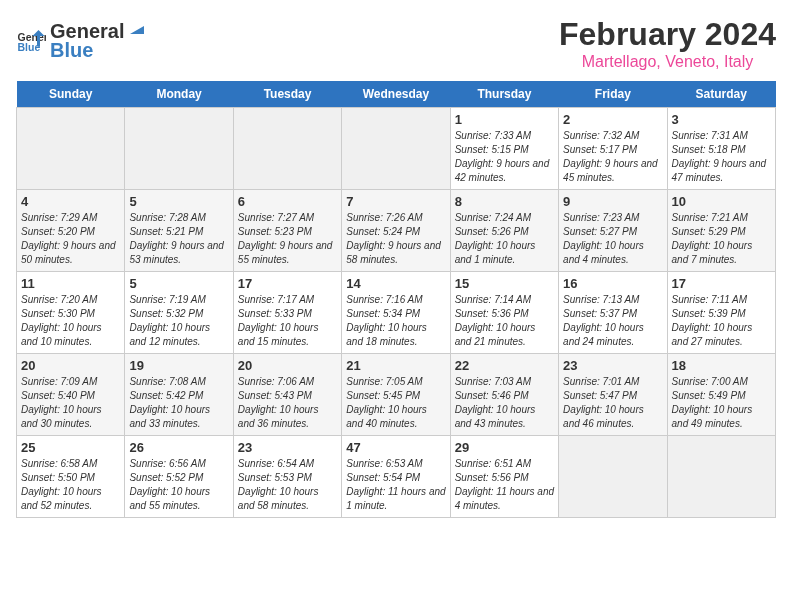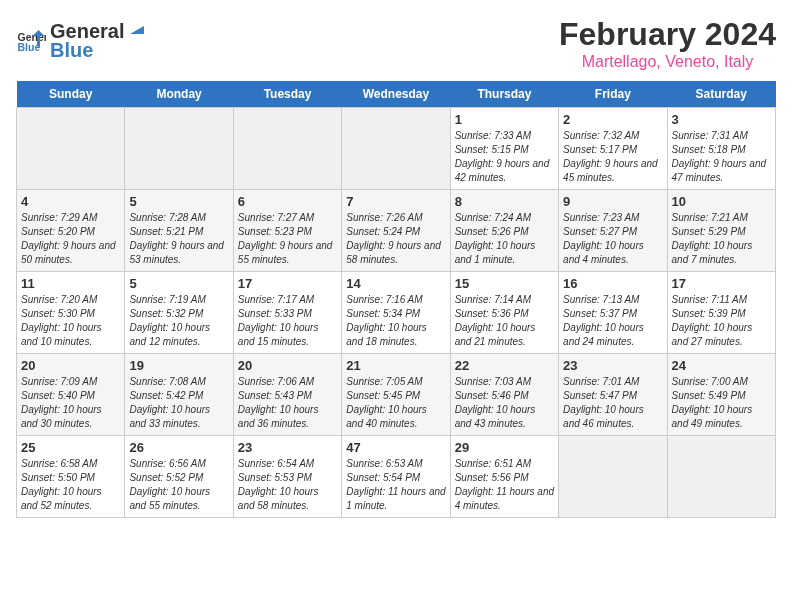--- a/index.html
+++ b/index.html
@@ -220,21 +220,21 @@
         </td>
         <td>
           <span class="day-number">22</span>
           <div class="day-info">Sunrise: 7:03 AM<br>Sunset: 5:46 PM<br>Daylight: 10 hours and 43 minutes.</div>
         </td>
         <td>
           <span class="day-number">23</span>
           <div class="day-info">Sunrise: 7:01 AM<br>Sunset: 5:47 PM<br>Daylight: 10 hours and 46 minutes.</div>
         </td>
         <td>
-          <span class="day-number">24</span>
+          <span class="day-number">18</span>
           <div class="day-info">Sunrise: 7:00 AM<br>Sunset: 5:49 PM<br>Daylight: 10 hours and 49 minutes.</div>
         </td>
       </tr>
       <tr>
         <td>
           <span class="day-number">25</span>
           <div class="day-info">Sunrise: 6:58 AM<br>Sunset: 5:50 PM<br>Daylight: 10 hours and 52 minutes.</div>
         </td>
         <td>
           <span class="day-number">26</span>

